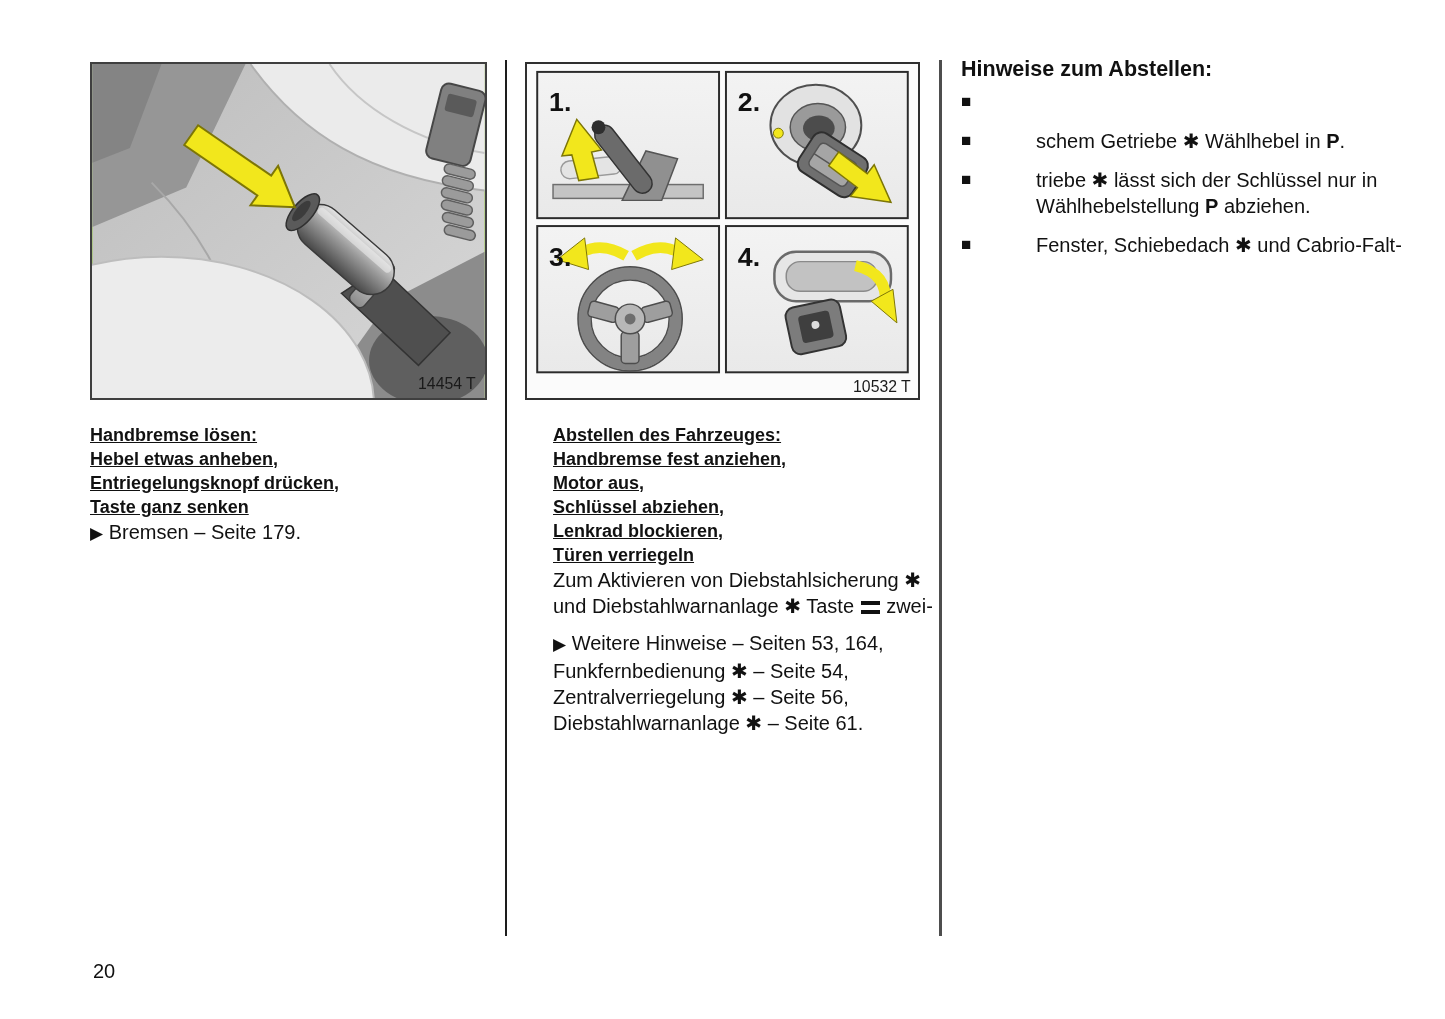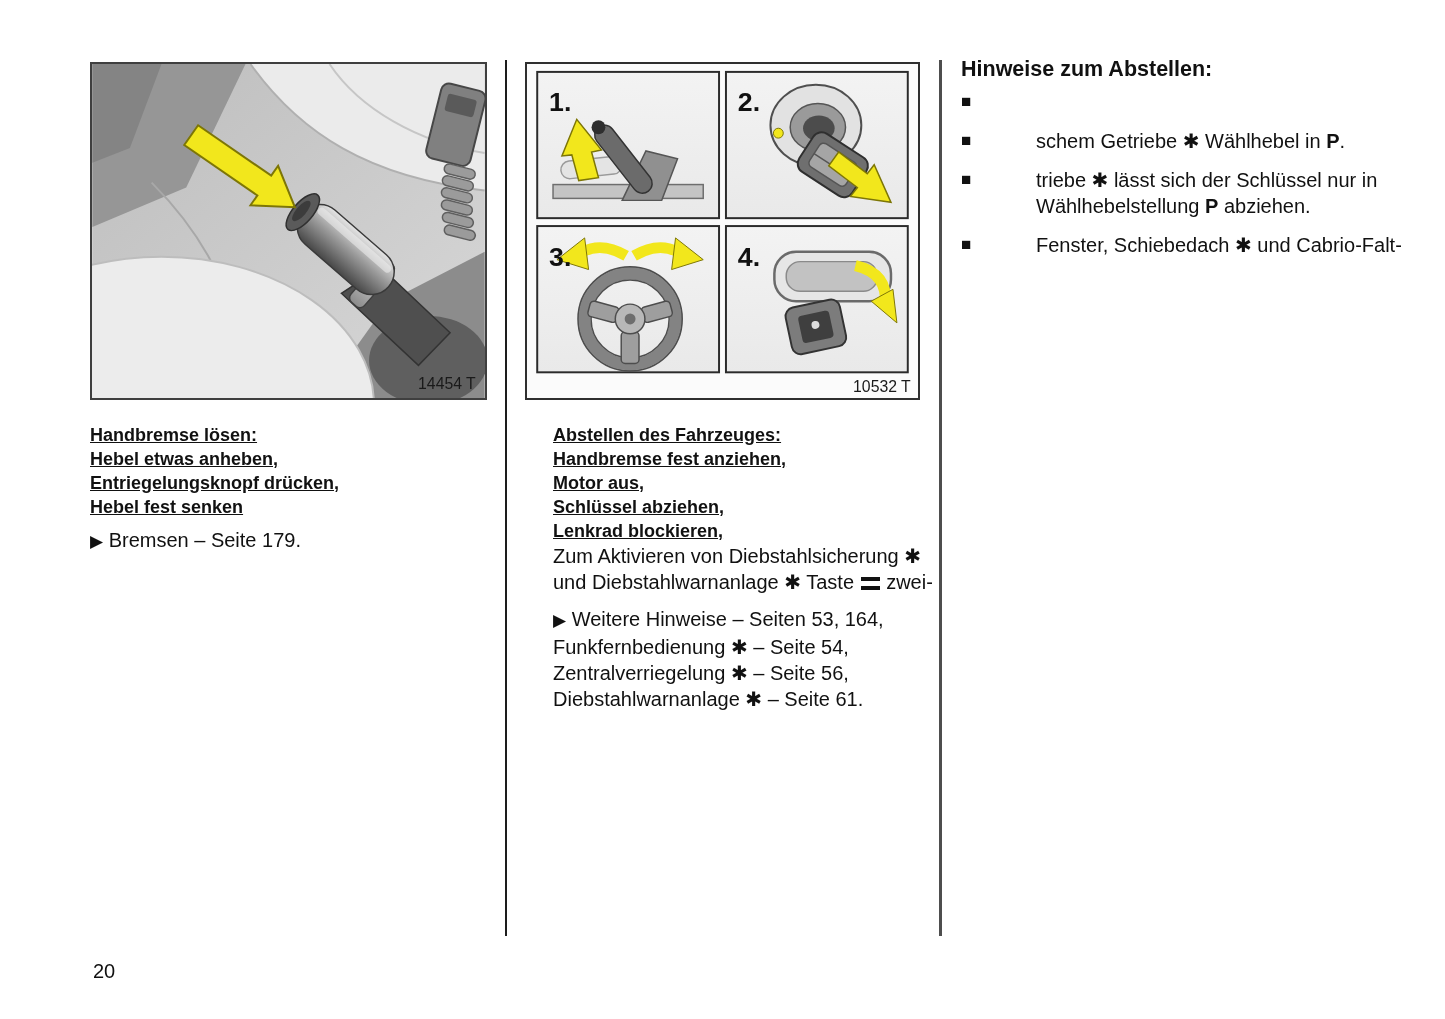--- a/index.html
+++ b/index.html
@@ -3,41 +3,41 @@
 <meta charset="utf-8">
 <style>
   html,body{margin:0;padding:0;background:#ffffff;}
   body{
     width:1445px;height:1019px;position:relative;overflow:hidden;
     font-family:"Liberation Sans","DejaVu Sans",sans-serif;
     color:var(--text,#111);
   }
   .abs{position:absolute;box-sizing:border-box;}
   
-  .fig{background:#e5e5e5;}
+  .fig{background:#84cc16;}
   .fig-left{left:90px;top:62px;width:397px;height:338px;border:2px solid #3f3f3f;}
   .fig-mid{left:525px;top:62px;width:395px;height:338px;border:2px solid #2f2f2f;background:#fbfbfb;}
   .fig svg{display:block;width:100%;height:100%;}
   
   .divider1{left:505px;top:60px;width:2px;height:876px;background:#1d1d1d;}
   .divider2{left:939px;top:60px;width:3px;height:876px;background:#4e4e4e;}
   
   .tline{white-space:nowrap;}
   .hblock .tline{font-weight:700;font-size:18px;line-height:24px;text-decoration:underline;}
   .bodyblock .tline{font-size:20px;line-height:26px;}
   .refblock .tline{font-size:20px;line-height:26px;}
   .left-text{left:90px;top:423px;width:405px;}
   .mid-text{left:527px;top:423px;width:405px;margin-left:26px;}
   .right-col{left:961px;top:56px;width:420px;}
   .right-heading{font-weight:700;font-size:21.5px;line-height:26px;margin-bottom:7px;white-space:nowrap;}
   .bullet{display:flex;align-items:flex-start;margin-bottom:13px;}
   .sq{flex:0 0 27px;font-size:17px;line-height:26px;color:#111;}
   .bullet .lines{flex:1 1 auto;}
   .bullet .tline{font-size:20px;line-height:26px;margin-left:48px;}
-  .refgap{margin-top:8px;}
+  .refgap{}
   .midrefgap{margin-top:11px;}
   
   .b{font-weight:700;}
   .ast{font-family:"DejaVu Sans",sans-serif;}
   .ptr{font-size:17px;}
   .bars{
     display:inline-block;width:19px;height:13px;box-sizing:border-box;
     border-top:4.5px solid #111;border-bottom:4.5px solid #111;
     vertical-align:-1px;margin:0 1px;
   }
@@ -195,34 +195,35 @@
   </div>
 
   <div class="abs divider1"></div>
   <div class="abs divider2"></div>
 
   <section class="abs left-text">
     <div class="hblock">
         <div class="tline"><span>Handbremse lösen:</span></div>
         <div class="tline"><span>Hebel etwas anheben,</span></div>
         <div class="tline"><span>Entriegelungsknopf drücken,</span></div>
-        <div class="tline"><span>Hebel fest senken</span></div>
+        <div class="tline"><span>Taste ganz senken</span></div>
       </div>
     <div class="refblock refgap">
         <div class="tline"><span class="ptr">▶</span><span> Bremsen – Seite 179.</span></div>
       </div>
   </section>
 
   <section class="abs mid-text">
     <div class="hblock">
         <div class="tline"><span>Abstellen des Fahrzeuges:</span></div>
         <div class="tline"><span>Handbremse fest anziehen,</span></div>
         <div class="tline"><span>Motor aus,</span></div>
         <div class="tline"><span>Schlüssel abziehen,</span></div>
         <div class="tline"><span>Lenkrad blockieren,</span></div>
+        <div class="tline"><span>Türen verriegeln</span></div>
       </div>
     <div class="bodyblock">
         <div class="tline"><span></span></div>
         <div class="tline"><span>Zum Aktivieren von Diebstahlsicherung </span><span class="ast">✱</span></div>
         <div class="tline"><span>und Diebstahlwarnanlage </span><span class="ast">✱</span><span> Taste </span><span class="bars"></span><span> zwei-</span></div>
         <div class="tline"><span></span></div>
         <div class="tline"><span></span></div>
       </div>
     <div class="refblock midrefgap">
         <div class="tline"><span class="ptr">▶</span><span> Weitere Hinweise – Seiten 53, 164,</span></div>

